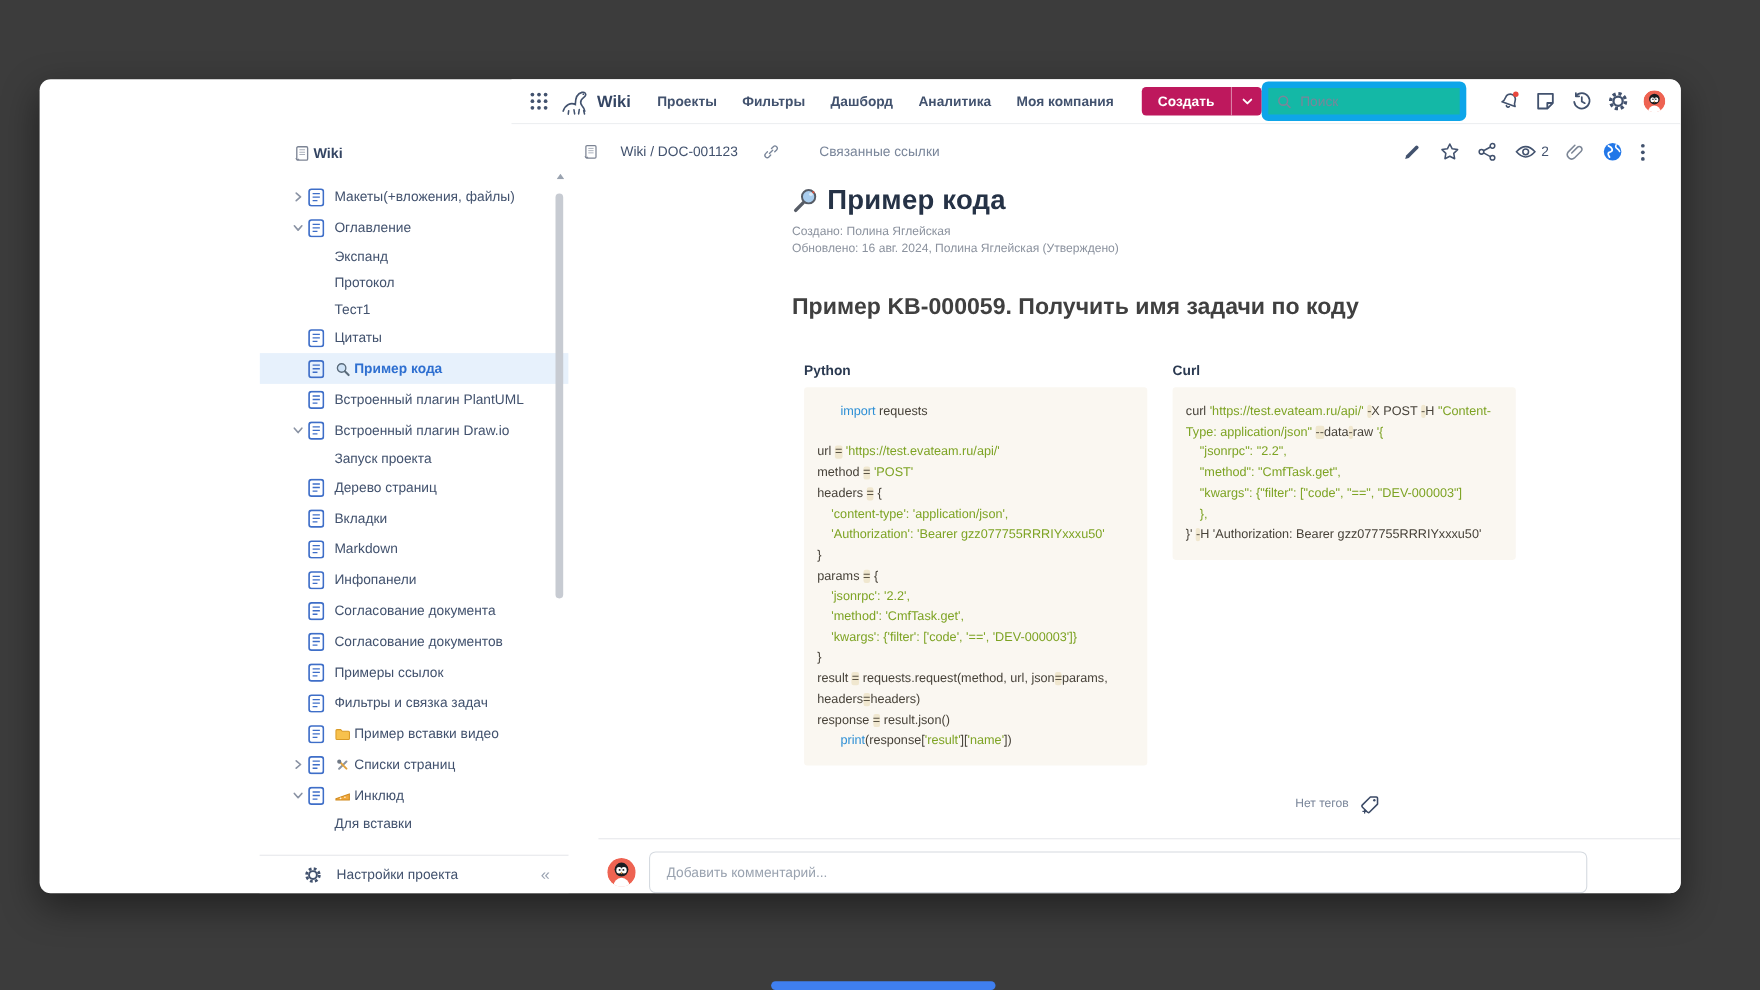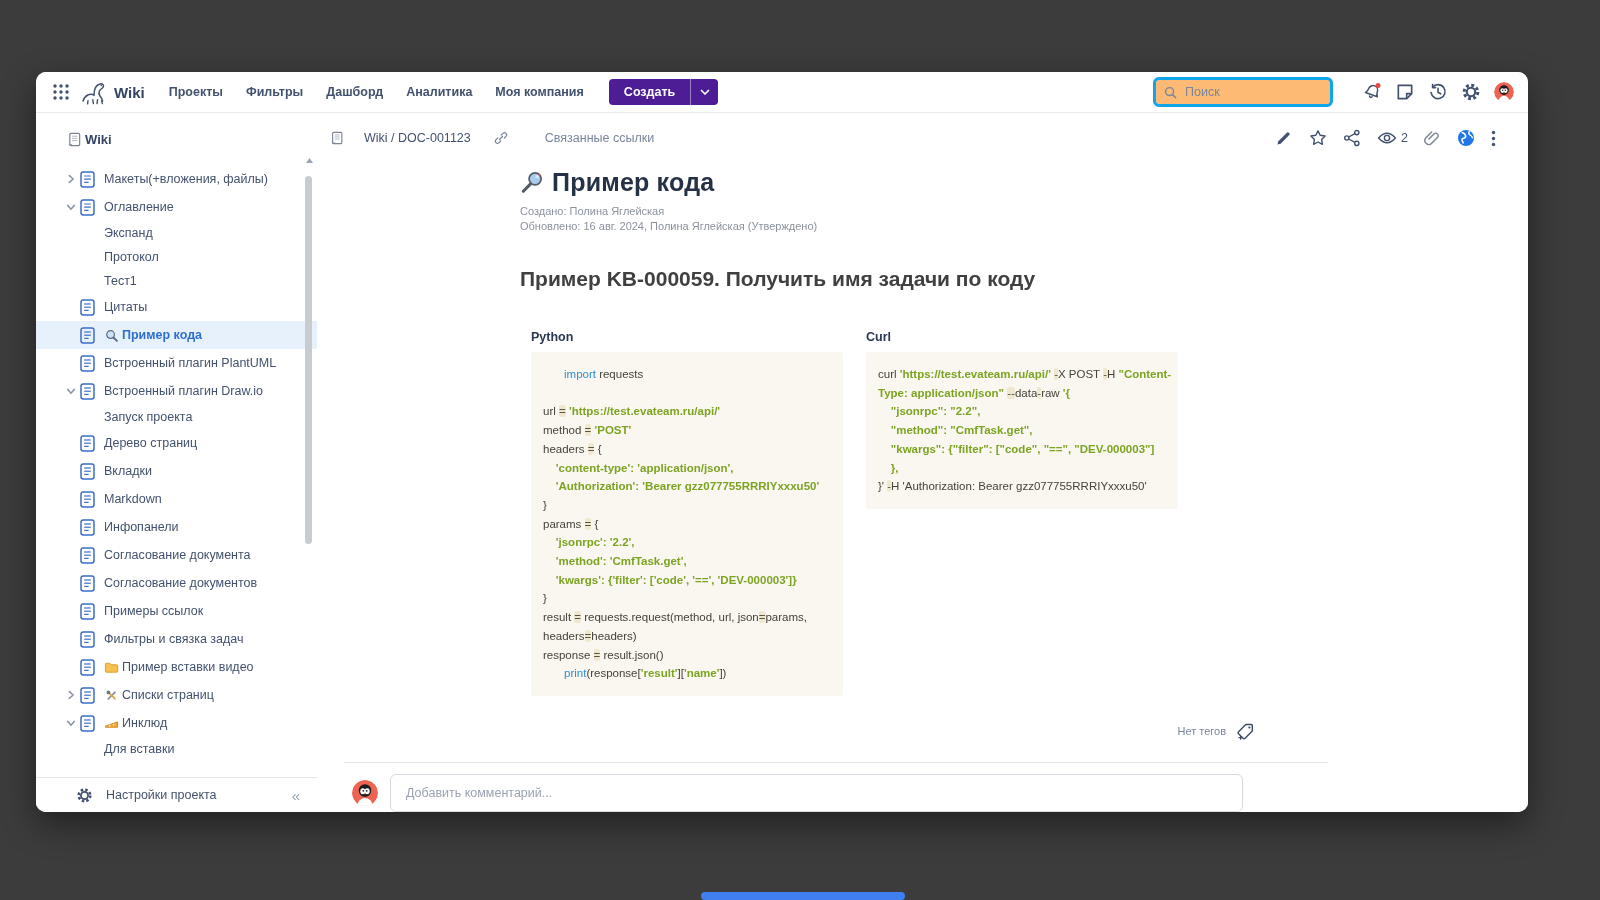--- a/index.html
+++ b/index.html
@@ -6,42 +6,42 @@
   body{
     width:1600px;height:900px;position:relative;overflow:hidden;
     background:#3c3c3c;
     font-family:"Liberation Sans","DejaVu Sans",sans-serif;
     -webkit-font-smoothing:antialiased;
   }
   .window{
     position:absolute;left:36px;top:72px;width:1492px;height:740px;
     background:#fff;border-radius:10px;overflow:hidden;
     box-shadow:0 12px 34px rgba(0,0,0,.45);
-    display:flex;flex-direction:column;
+    display:flex;flex-direction:column;align-items:flex-end;
   }
   
   .topbar{
     height:40px;flex:0 0 40px;display:flex;align-items:center;
     padding:0 14px 0 14px;border-bottom:1px solid #e9ebee;background:#fff;
   }
   .grid-icon{width:18px;height:18px;margin:0 10px 0 2px;cursor:pointer;}
   .dino{width:30px;height:26px;margin-right:4px;}
   .brand{font-size:15px;font-weight:700;color:#344563;margin-right:24px;}
   .nav-item{font-size:12.5px;font-weight:600;color:#42526e;margin-right:23px;cursor:pointer;white-space:nowrap;}
   .create-btn{
     display:flex;align-items:stretch;height:26px;border-radius:4px;overflow:hidden;
-    background:#4c1d95;color:#fff;cursor:pointer;margin-left:2px;
+    background:#be185d;color:#fff;cursor:pointer;margin-left:2px;
   }
   .create-main{display:flex;align-items:center;padding:0 15px;font-size:12.5px;font-weight:600;}
   .create-sep{width:1px;background:rgba(255,255,255,.45);}
   .create-caret{display:flex;align-items:center;justify-content:center;width:27px;}
   .tb-spacer{flex:1;}
   .search-box{
-    width:158px;height:24px;border:3px solid #0ea5e9;border-radius:6px;
-    display:flex;align-items:center;padding:0 8px;gap:6px;margin-right:16px;background:#fdba74;
+    width:158px;height:24px;border:6px solid #0ea5e9;border-radius:6px;
+    display:flex;align-items:center;padding:0 8px;gap:6px;margin-right:16px;background:#14b8a6;
   }
   .search-box svg{flex:0 0 auto;}
   .search-box input{
     border:none;outline:none;width:100%;font-size:12.5px;color:#42526e;background:transparent;
     font-family:inherit;
   }
   .search-box input::placeholder{color:#7a869a;}
   .tb-icon{width:20px;height:20px;margin-left:13px;cursor:pointer;position:relative;flex:0 0 auto;}
   .avatar-sm{width:20px;height:20px;border-radius:50%;overflow:hidden;margin-left:13px;cursor:pointer;flex:0 0 auto;}
   
@@ -87,21 +87,21 @@
   .page-title{font-size:25px;font-weight:600;color:#253246;margin:0;letter-spacing:.2px;}
   .meta{margin-top:7px;font-size:11px;color:#8b929e;line-height:15px;}
   .doc-heading{margin:33px 0 0 0;font-size:21px;font-weight:700;color:#404040;}
   .code-grid{display:flex;gap:23px;margin:39px 0 0 11px;}
   .code-col{width:312px;flex:0 0 312px;}
   .code-label{font-size:12.5px;font-weight:700;color:#2a3950;margin-bottom:8px;}
   .code-block{background:#faf7f1;border-radius:3px;padding:13px 12px;}
   .code-line{font-size:11.5px;line-height:18.7px;white-space:pre;color:#474239;}
   .code-line.blank{height:18.7px;}
   .tok-kw{color:#2d8fd5;padding-left:21px;}
-  .tok-str{color:#7da323;font-weight:bold;}
+  .tok-str{color:#7da323;}
   .tok-op{background:#f0e7cf;border-radius:2px;color:#5a5344;}
   .tag-row{display:flex;align-items:center;justify-content:flex-end;gap:9px;margin:26px 273px 0 0;}
   .tag-label{font-size:11px;color:#7a869a;}
   .tag-ic{width:20px;height:18px;cursor:pointer;display:flex;}
   .divider{height:1px;background:#e6e8ec;margin:22px 0 0 27px;width:984px;}
   .comment-row{display:flex;align-items:center;gap:12px;margin:11px 0 0 35px;}
   .avatar-md{width:26px;height:26px;border-radius:50%;overflow:hidden;flex:0 0 26px;}
   .comment-input{
     width:821px;height:36px;border:1px solid #d5dae0;border-radius:6px;
     padding:0 15px;font-size:12.5px;color:#5a6572;outline:none;font-family:inherit;background:#fff;

